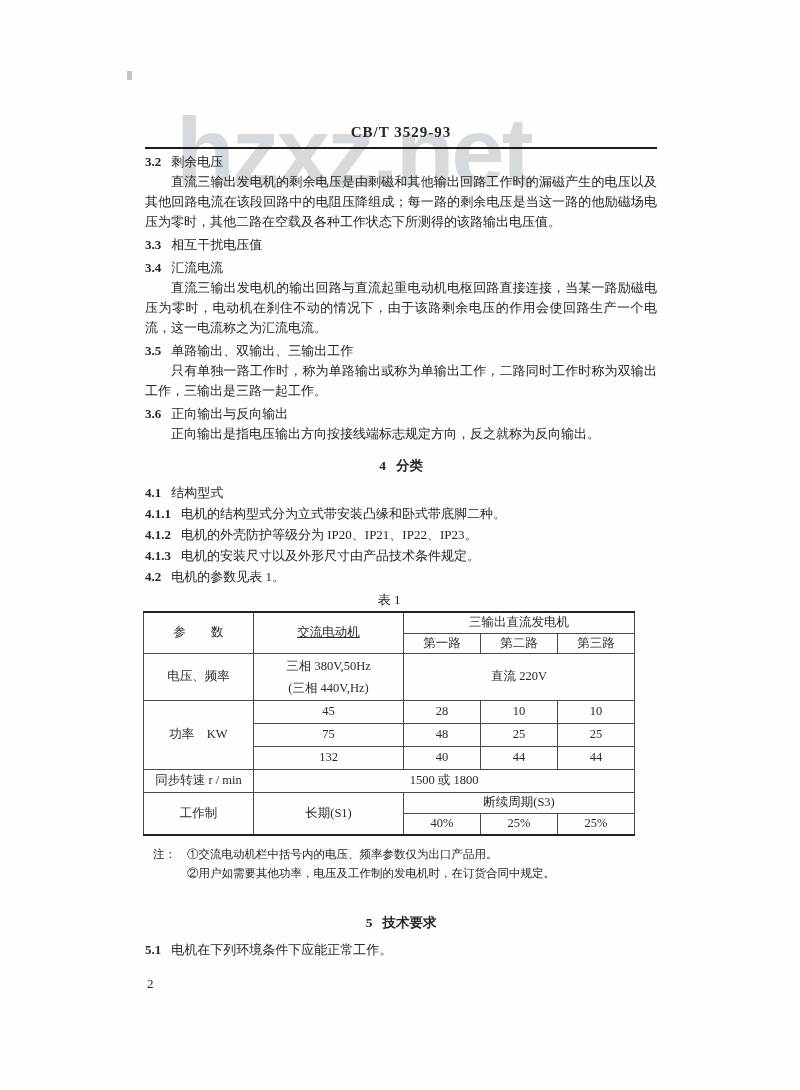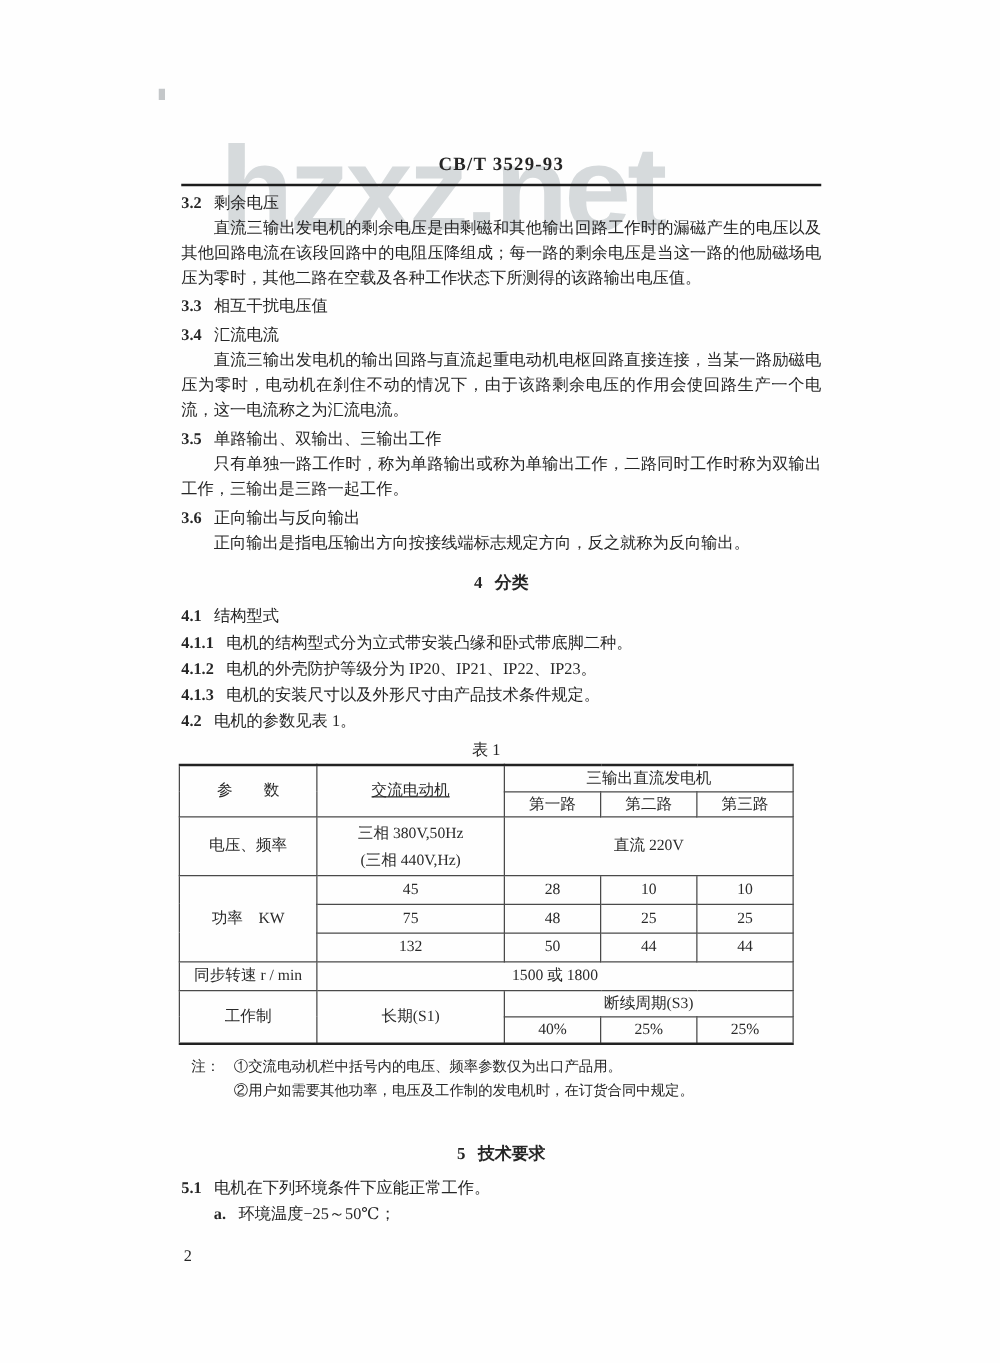--- a/index.html
+++ b/index.html
@@ -136,21 +136,21 @@
           <td class="h23">10</td>
         </tr>
         <tr>
           <td class="h23">75</td>
           <td class="h23">48</td>
           <td class="h23">25</td>
           <td class="h23">25</td>
         </tr>
         <tr>
           <td class="h23">132</td>
-          <td class="h23">50</td>
+          <td class="h23">40</td>
           <td class="h23">44</td>
           <td class="h23">44</td>
         </tr>
         <tr>
           <td class="h23">同步转速 r / min</td>
           <td class="h23" colspan="4">1500 或 1800</td>
         </tr>
         <tr>
           <td class="h21" rowspan="2">工作制</td>
           <td class="h21" rowspan="2">长期(S1)</td>
@@ -173,20 +173,17 @@
       <div class="notes-indent">②用户如需要其他功率，电压及工作制的发电机时，在订货合同中规定。</div>
     </div>
 
     <div class="chap-h" style="margin-top:30px;">
       <span class="num">5</span><span>技术要求</span>
     </div>
     <div class="items-block">
       <div class="item">
         <span class="num">5.1</span><span>电机在下列环境条件下应能正常工作。</span>
       </div>
-      <div class="item item-indent">
-        <span class="num">a.</span><span>环境温度−25～50℃；</span>
-      </div>
     </div>
 
     <div class="pagenum">2</div>
   </div>
 </div>
 
 </body></html>

